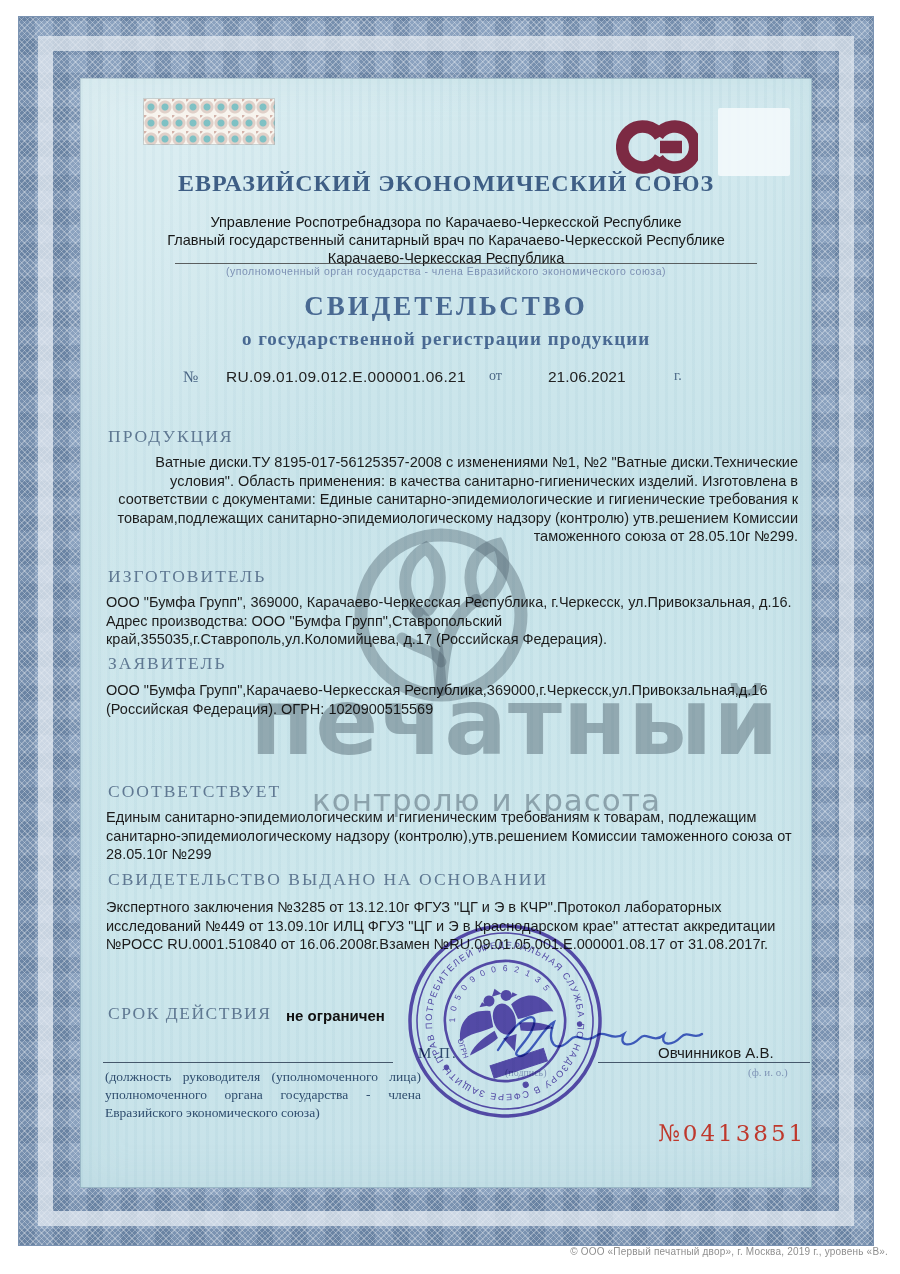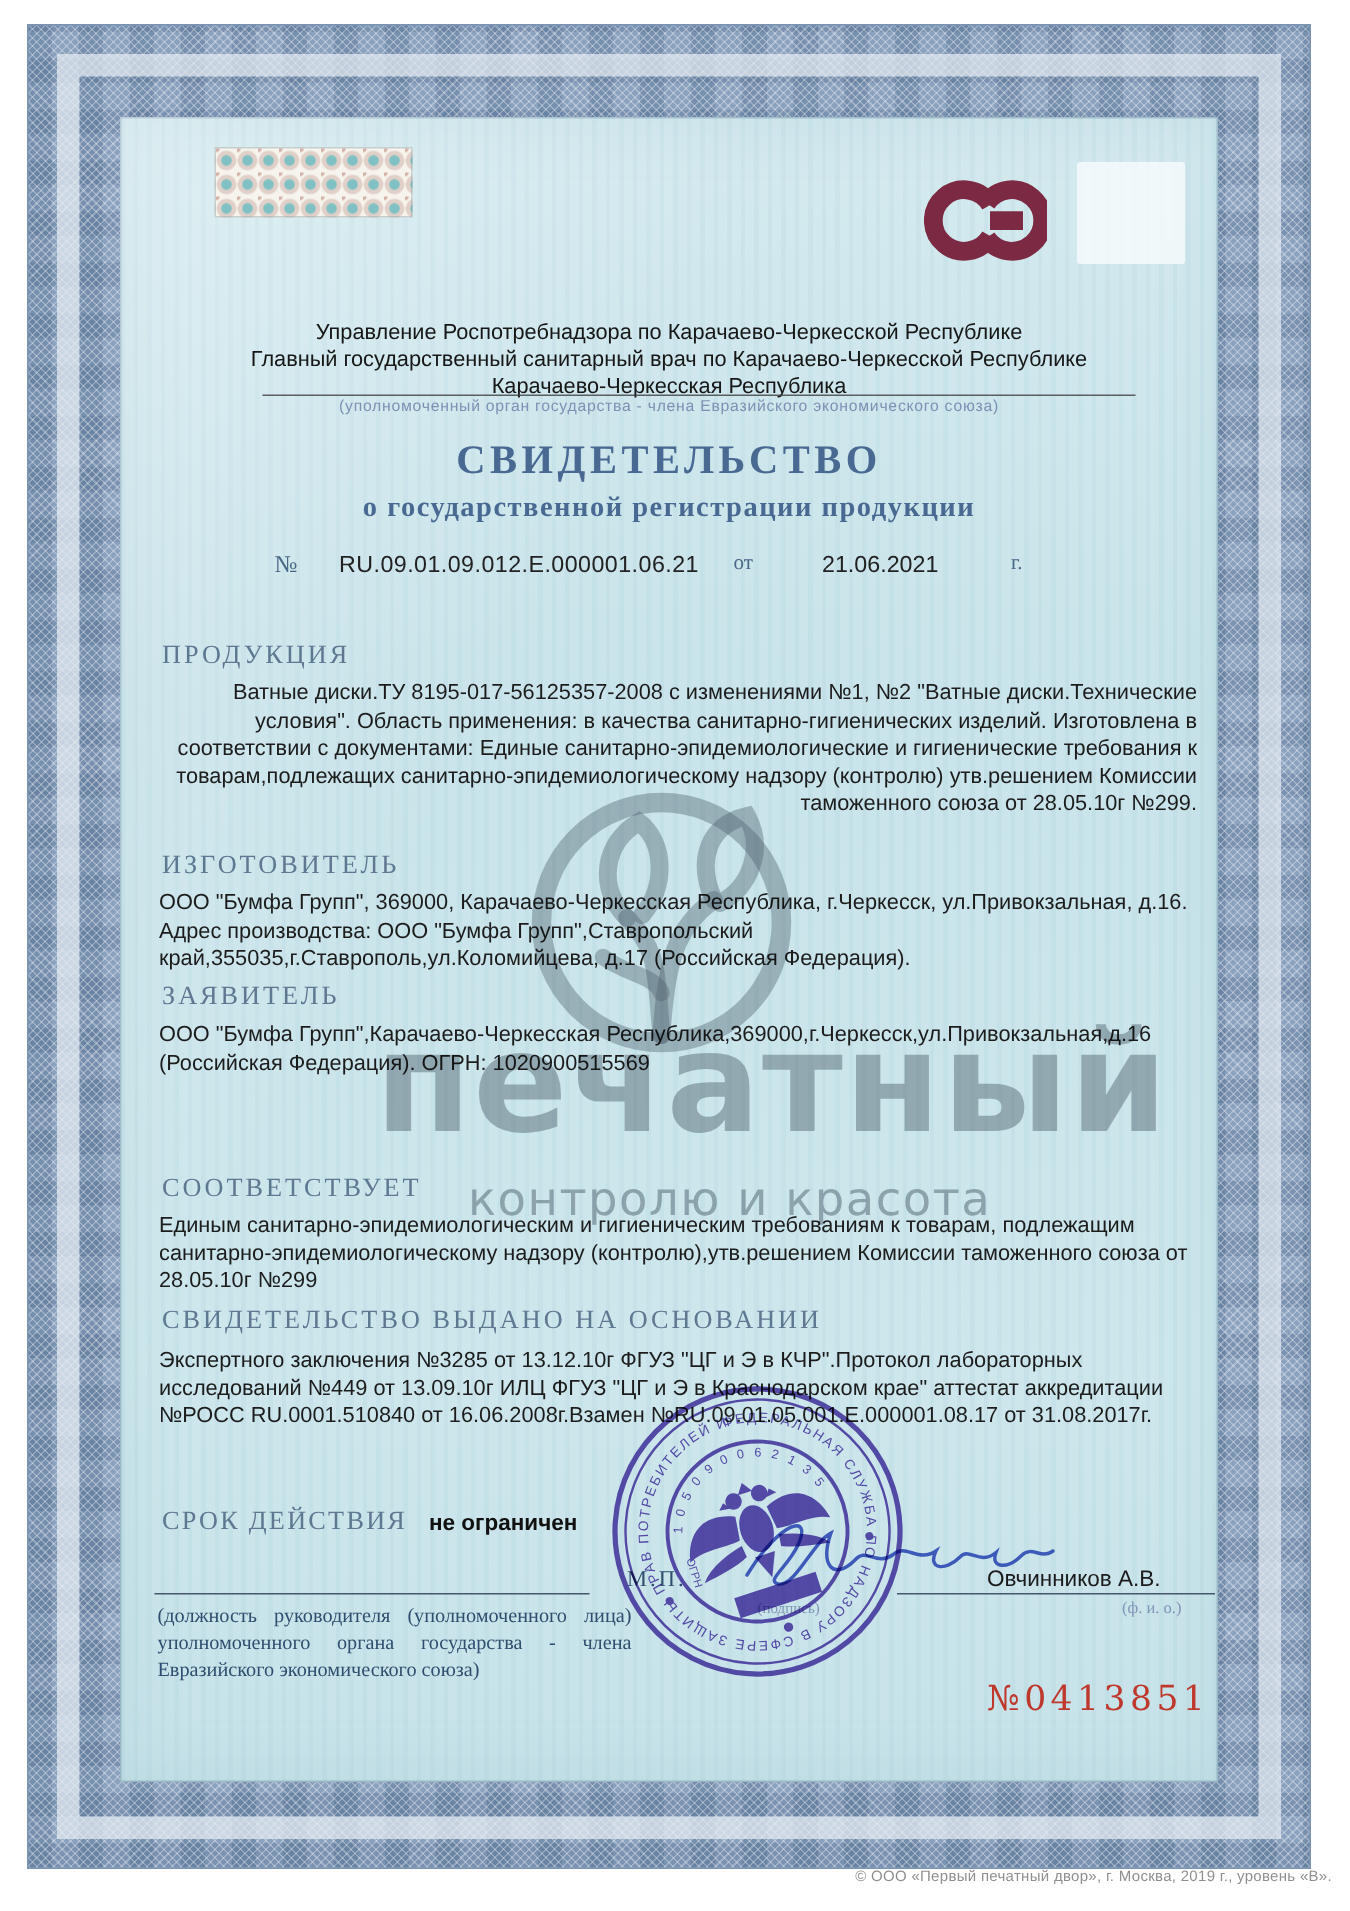--- a/index.html
+++ b/index.html
@@ -111,20 +111,21 @@
 
   <svg class="logo-se" width="82" height="74" viewBox="0 0 82 74" aria-label="СЭ">
     <g fill="none" stroke="#7c2a43" stroke-width="12.5">
       <path d="M 44.3,26.5 A 20.5,20.5 0 1 0 44.3,47.5"></path>
       <path d="M 41.7,25.5 A 20.5,20.5 0 1 1 41.7,48.5"></path>
       <path d="M 44,37 H 66"></path>
     </g>
   </svg>
   <div class="white-patch"></div>
 
+  <div class="t-center union-title">ЕВРАЗИЙСКИЙ ЭКОНОМИЧЕСКИЙ СОЮЗ</div>
   <div class="t-center org1">Управление Роспотребнадзора по Карачаево-Черкесской Республике</div>
   <div class="t-center org2">Главный государственный санитарный врач по Карачаево-Черкесской Республике</div>
   <div class="t-center org3">Карачаево-Черкесская Республика</div>
   <div class="org-underline"></div>
   <div class="t-center org-note">(уполномоченный орган государства - члена Евразийского экономического союза)</div>
 
   <div class="t-center doc-title">СВИДЕТЕЛЬСТВО</div>
   <div class="t-center doc-subtitle">о государственной регистрации продукции</div>
 
   <div class="num-row">

